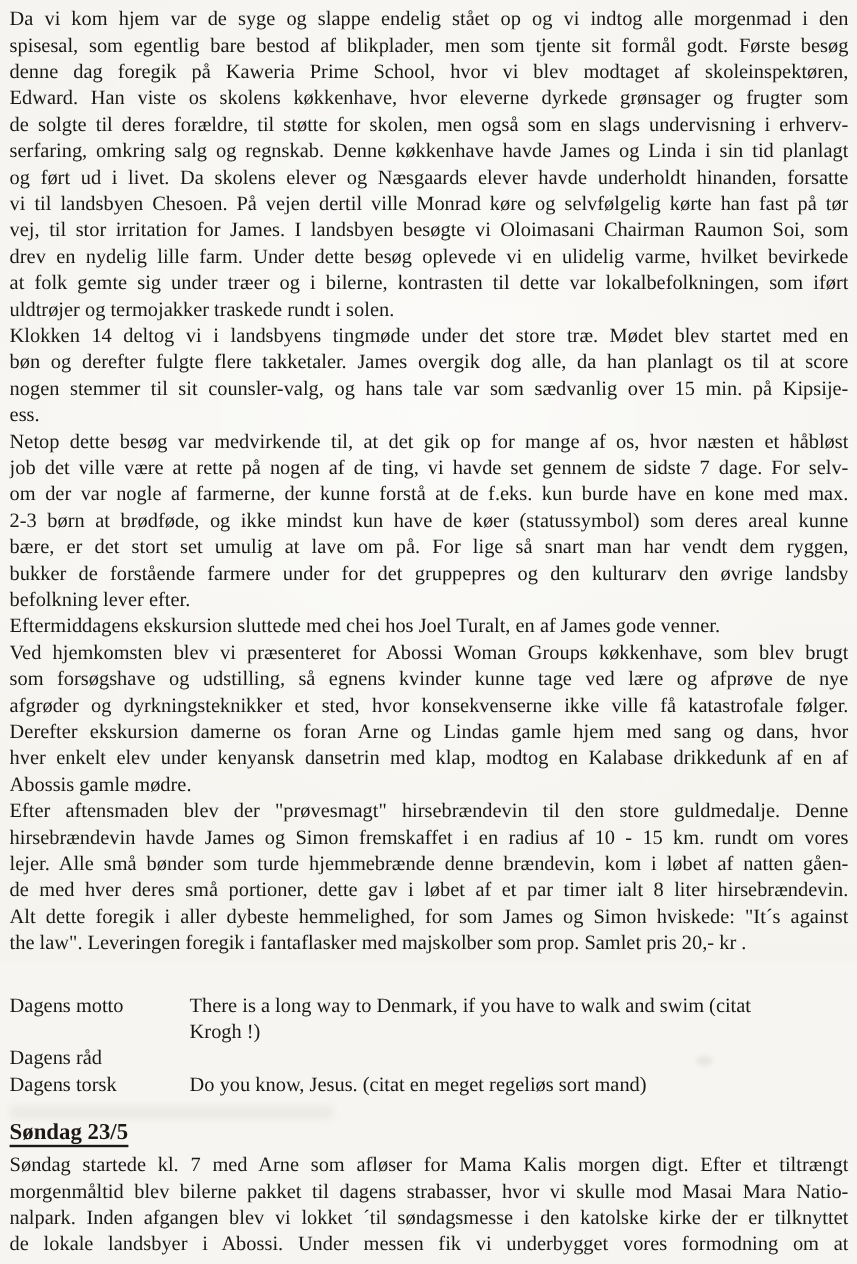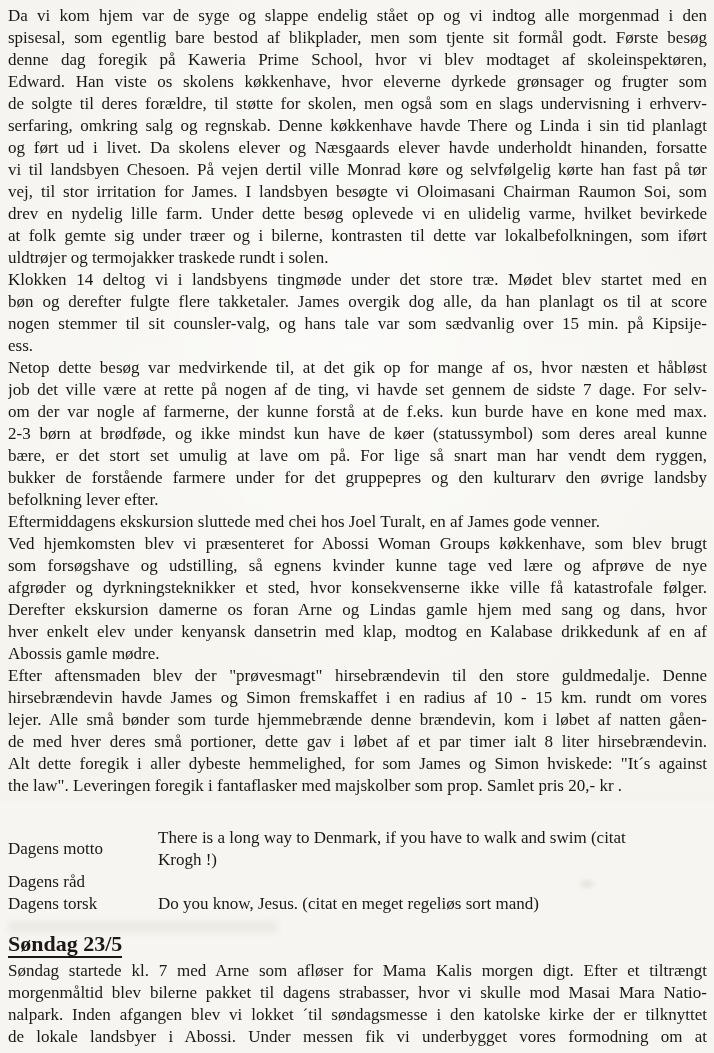--- a/index.html
+++ b/index.html
@@ -25,29 +25,29 @@
     text-align: justify;
     text-align-last: justify;
     height: 22px;
     overflow: hidden;
   }
   .ln.end {
     text-align: left;
     text-align-last: left;
   }
   .motto { margin-top: 30px; }
-  .mrow { display: flex; align-items: center; }
+  .mrow { display: flex; }
   .mlabel { flex: 0 0 150px; width: 150px; }
   .mval { flex: 1 1 auto; }
   .mval .ln { text-align: left; text-align-last: left; }
   .heading {
     margin-top: 17px;
     height: 25px;
     font-weight: bold;
-    font-size: 22px;
+    font-size: 19px;
     line-height: 24px;
   }
   .heading span {
     border-bottom: 2px solid #1b1815;
     padding-bottom: 0px;
   }
   .final { margin-top: 3px; }
   .ghost {
     position: absolute;
     left: 8px; top: 921px;
@@ -73,21 +73,21 @@
 <div class="page">
 
   <div class="body">
 
     <div class="para">
       <div class="ln">Da vi kom hjem var de syge og slappe endelig stået op og vi indtog alle morgenmad i den</div>
       <div class="ln">spisesal, som egentlig bare bestod af blikplader, men som tjente sit formål godt. Første besøg</div>
       <div class="ln">denne dag foregik på Kaweria Prime School, hvor vi blev modtaget af skoleinspektøren,</div>
       <div class="ln">Edward. Han viste os skolens køkkenhave, hvor eleverne dyrkede grønsager og frugter som</div>
       <div class="ln">de solgte til deres forældre, til støtte for skolen, men også som en slags undervisning i erhverv-</div>
-      <div class="ln">serfaring, omkring salg og regnskab. Denne køkkenhave havde There og Linda i sin tid planlagt</div>
+      <div class="ln">serfaring, omkring salg og regnskab. Denne køkkenhave havde James og Linda i sin tid planlagt</div>
       <div class="ln">og ført ud i livet. Da skolens elever og Næsgaards elever havde underholdt hinanden, forsatte</div>
       <div class="ln">vi til landsbyen Chesoen. På vejen dertil ville Monrad køre og selvfølgelig kørte han fast på tør</div>
       <div class="ln">vej, til stor irritation for James. I landsbyen besøgte vi Oloimasani Chairman Raumon Soi, som</div>
       <div class="ln">drev en nydelig lille farm. Under dette besøg oplevede vi en ulidelig varme, hvilket bevirkede</div>
       <div class="ln">at folk gemte sig under træer og i bilerne, kontrasten til dette var lokalbefolkningen, som iført</div>
       <div class="ln end">uldtrøjer og termojakker traskede rundt i solen.</div>
     </div>
 
     <div class="para">
       <div class="ln">Klokken 14 deltog vi i landsbyens tingmøde under det store træ. Mødet blev startet med en</div>

